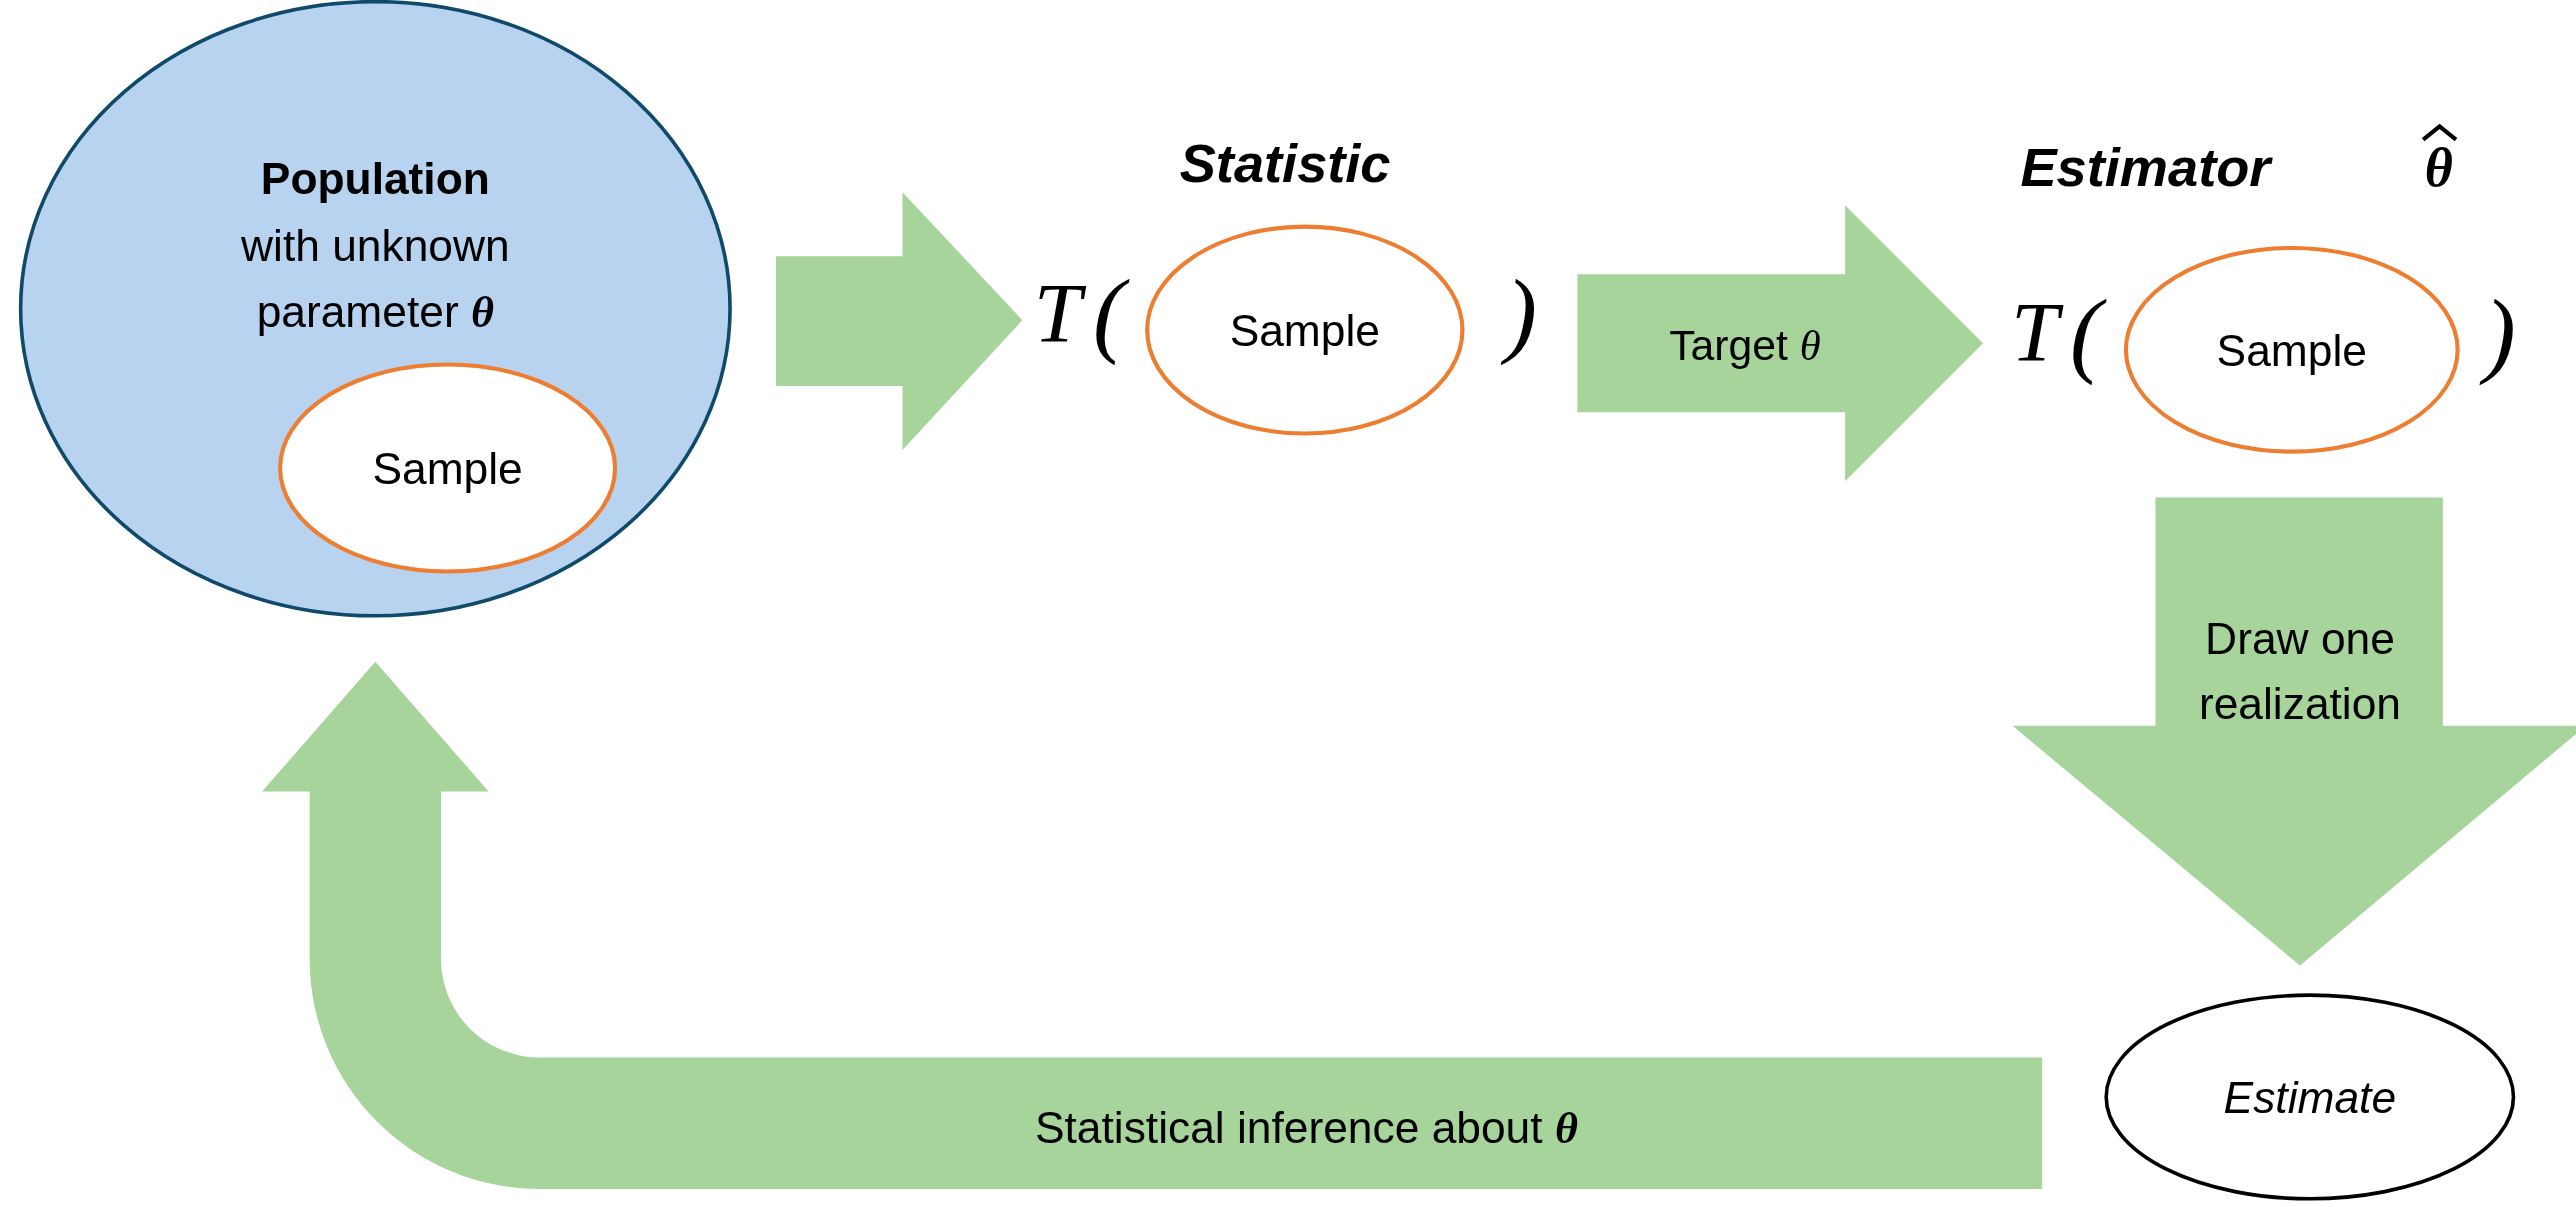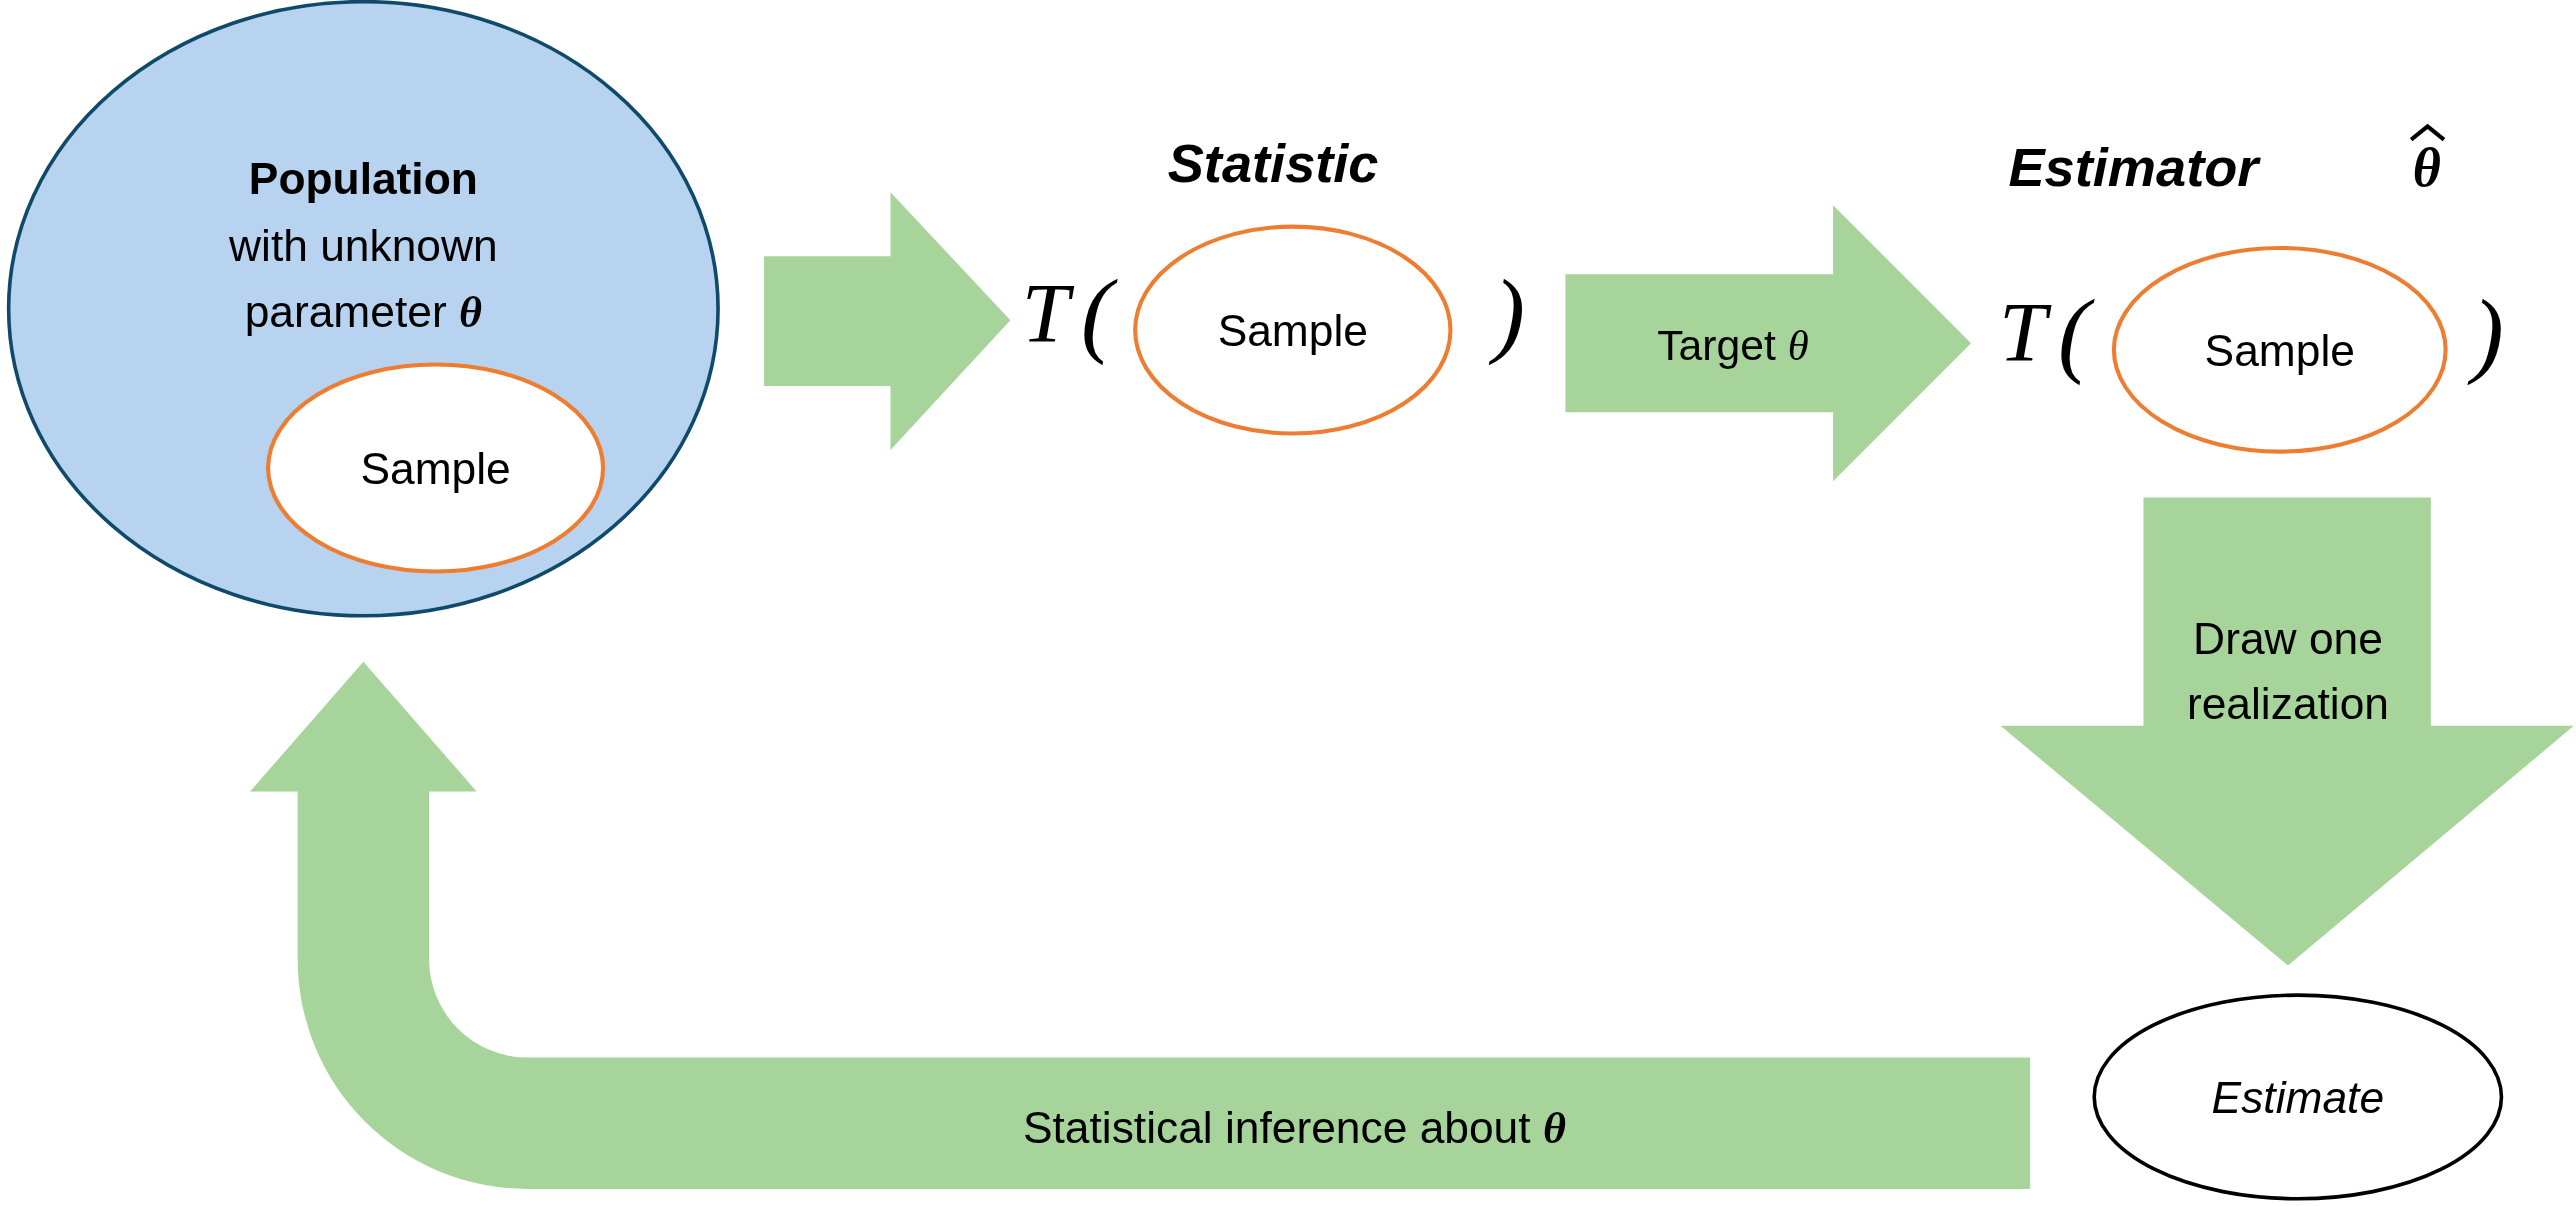--- a/index.html
+++ b/index.html
@@ -1,17 +1,17 @@
 <!DOCTYPE html>
 <html style="font-size:10.5px"><head>
 <meta charset="utf-8">
 <style>
   html, body { margin: 0; padding: 0; background: #ffffff; }
   body { width: 2576px; height: 1207px; overflow: hidden; }
-  #stage { position: absolute; left: 4px; top: 0; width: 2524px; height: 1207px; }
+  #stage { position: absolute; left: 16px; top: 0; width: 2524px; height: 1207px; }
   svg text { font-family: "Liberation Sans", "DejaVu Sans", sans-serif; fill: #000; }
   .math { font-family: "Liberation Serif", "DejaVu Serif", serif; font-style: italic; }
   .green { fill: #a6d49a; }
 </style>
 </head>
 <body>
 
 <div id="stage">
 <svg width="2576" height="1207" viewBox="0 0 1567 735" xmlns="http://www.w3.org/2000/svg">
 

